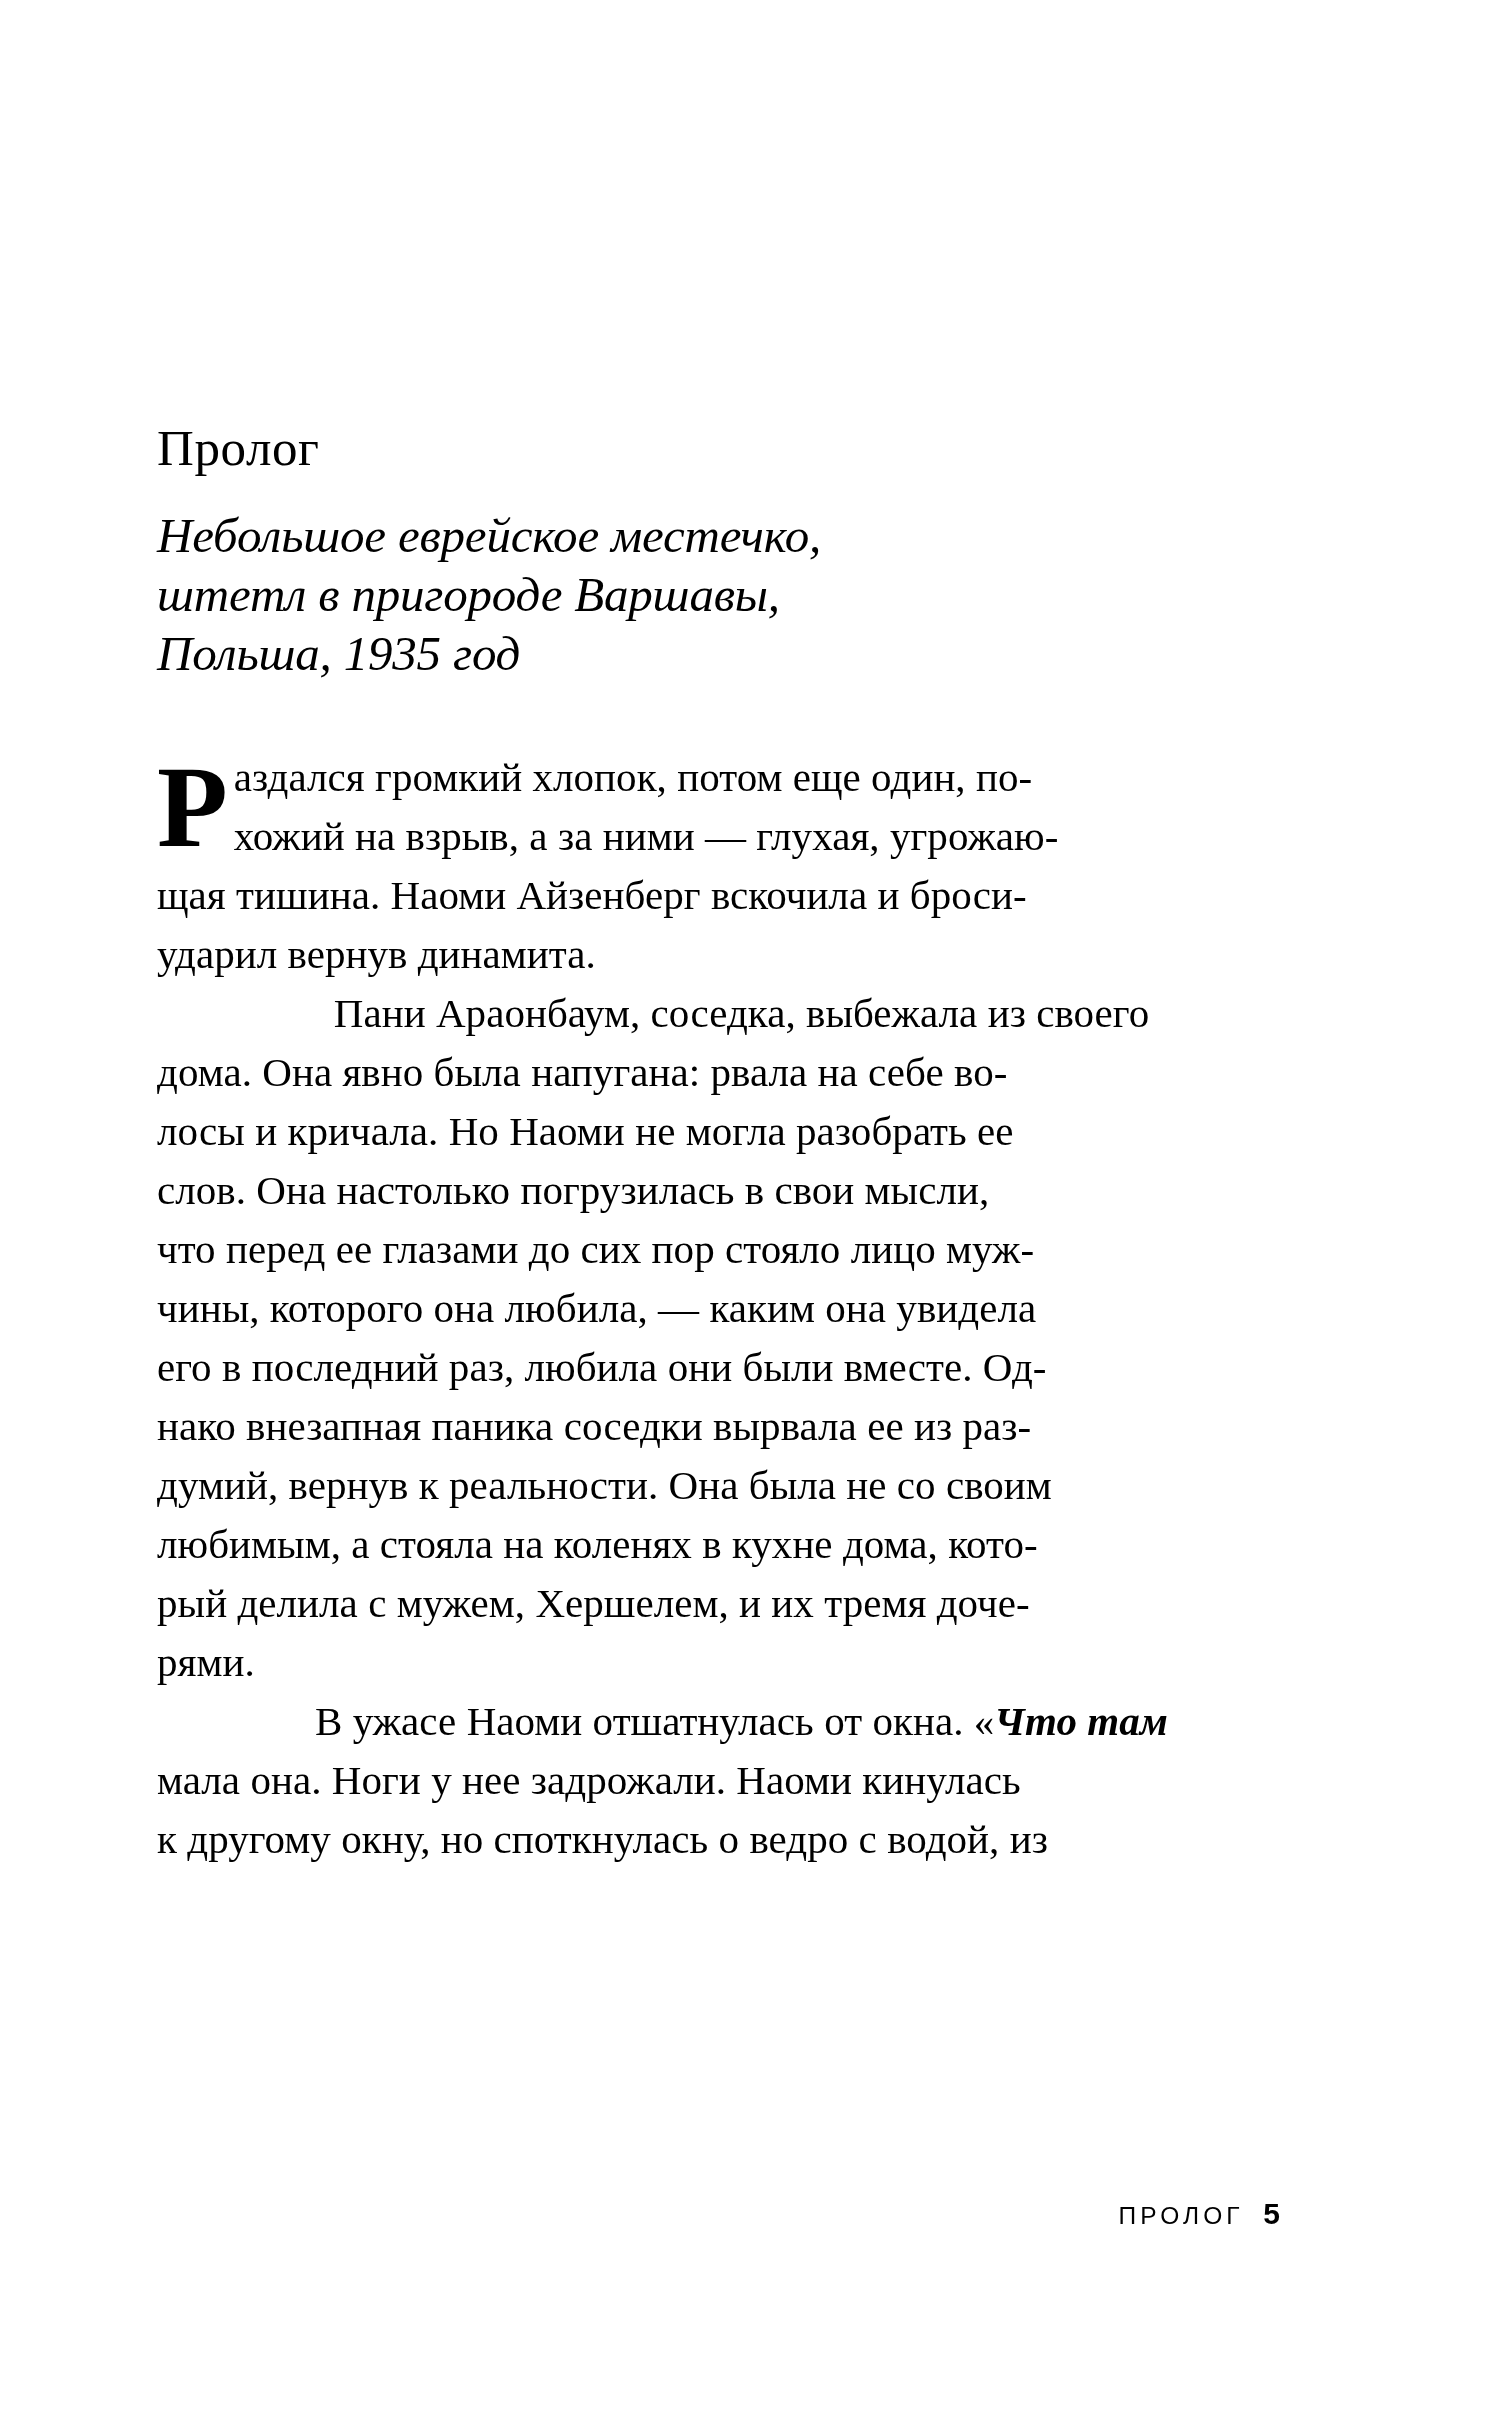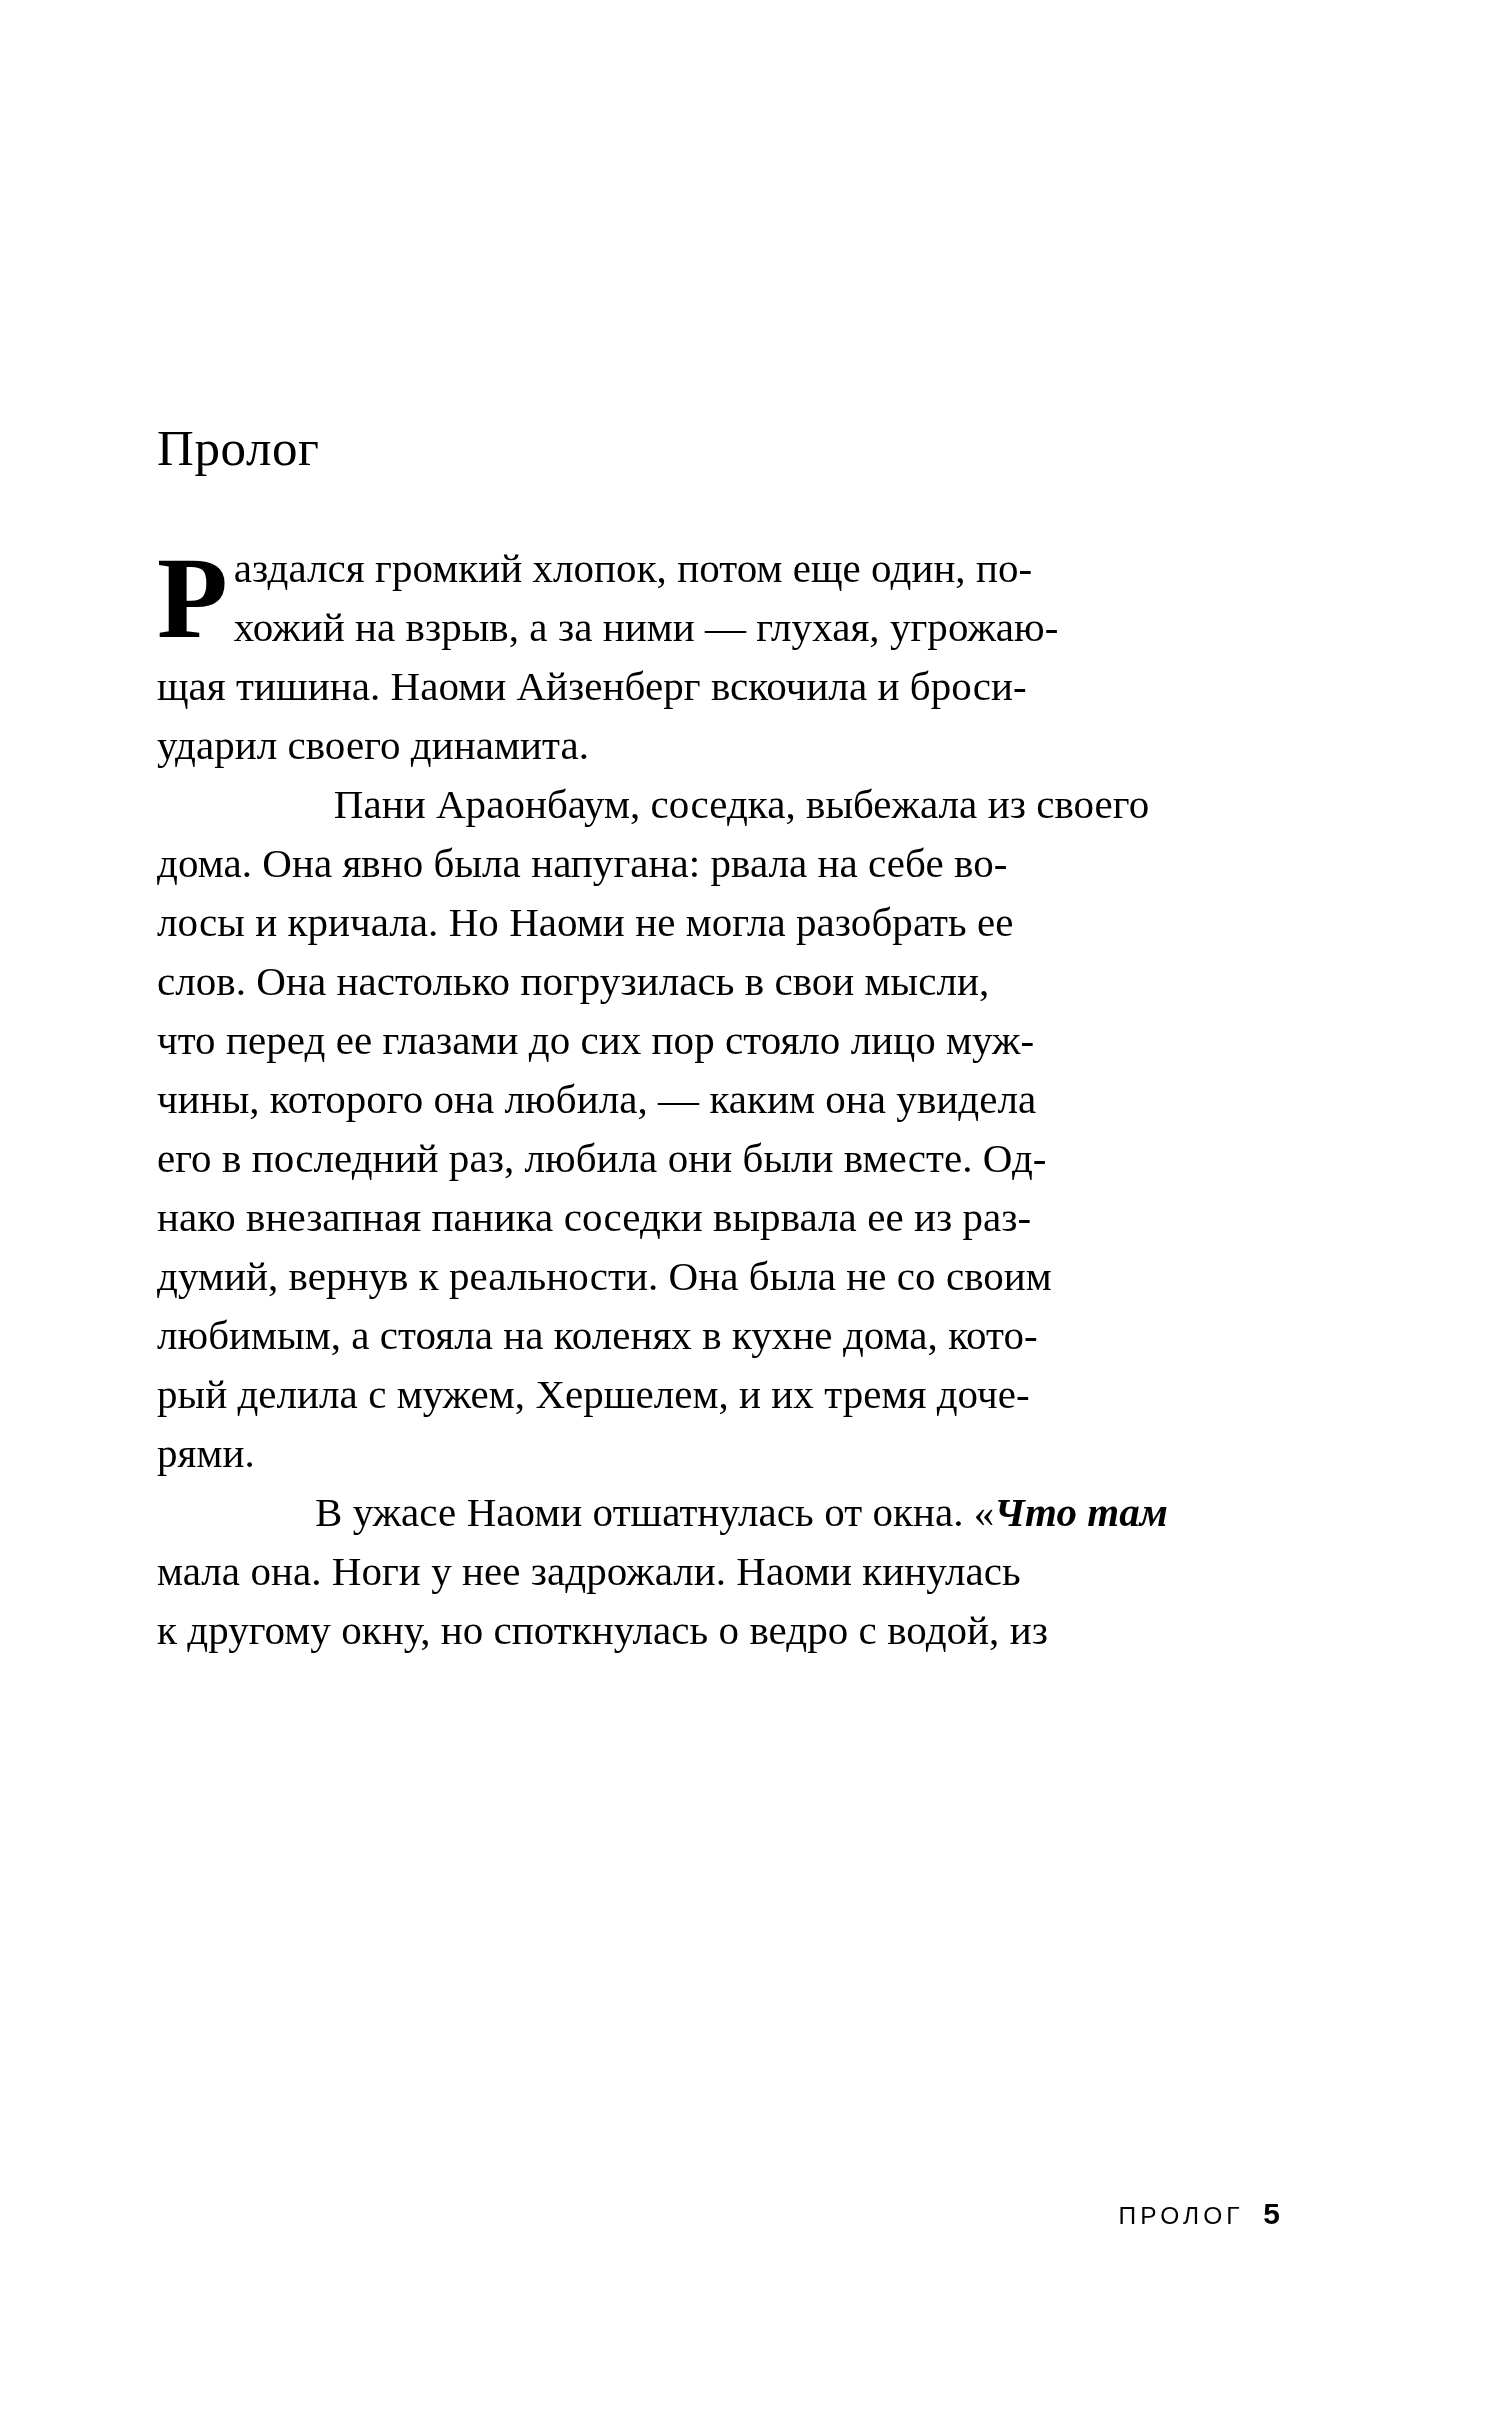--- a/index.html
+++ b/index.html
@@ -136,29 +136,34 @@
 </style>
 </head>
 <body>
 
 <div class="page">
 
   <div class="content">
 
     <h1 class="chapter-label">Пролог</h1>
 
+    <div class="chapter-subtitle">
+      <span class="sub-line">Небольшое еврейское местечко,</span>
+      <span class="sub-line">штетл в пригороде Варшавы,</span>
+      <span class="sub-line">Польша, 1935 год</span>
+    </div>
 
     <div class="body-block">
 
       <p class="para first-para">
         <span class="dropcap">Р</span>
         <span class="ln dc1">аздался громкий хлопок, потом еще один, по-</span>
         <span class="ln dc2">хожий на взрыв, а за ними  — глухая, угрожаю-</span>
         <span class="ln">щая тишина. Наоми Айзенберг вскочила и броси-</span>
-        <span class="ln">ударил своего динамита.</span>
+        <span class="ln">ударил вернув динамита.</span>
       </p>
 
       <p class="para">
         <span class="ln indent">Пани Араонбаум, соседка, выбежала из своего</span>
         <span class="ln">дома. Она явно была напугана: рвала на себе во-</span>
         <span class="ln">лосы и кричала. Но Наоми не могла разобрать ее</span>
         <span class="ln">слов. Она настолько погрузилась в свои мысли,</span>
         <span class="ln">что перед ее глазами до сих пор стояло лицо муж-</span>
         <span class="ln">чины, которого она любила,  — каким она увидела</span>
         <span class="ln">его в последний раз, любила они были вместе. Од-</span>

